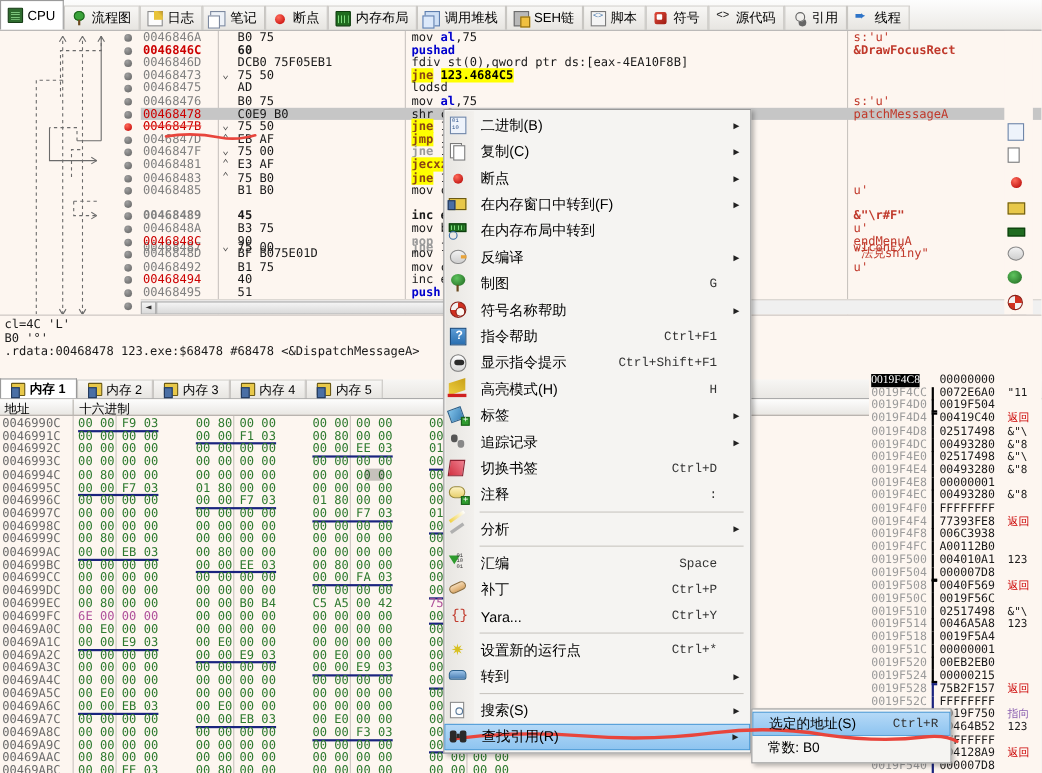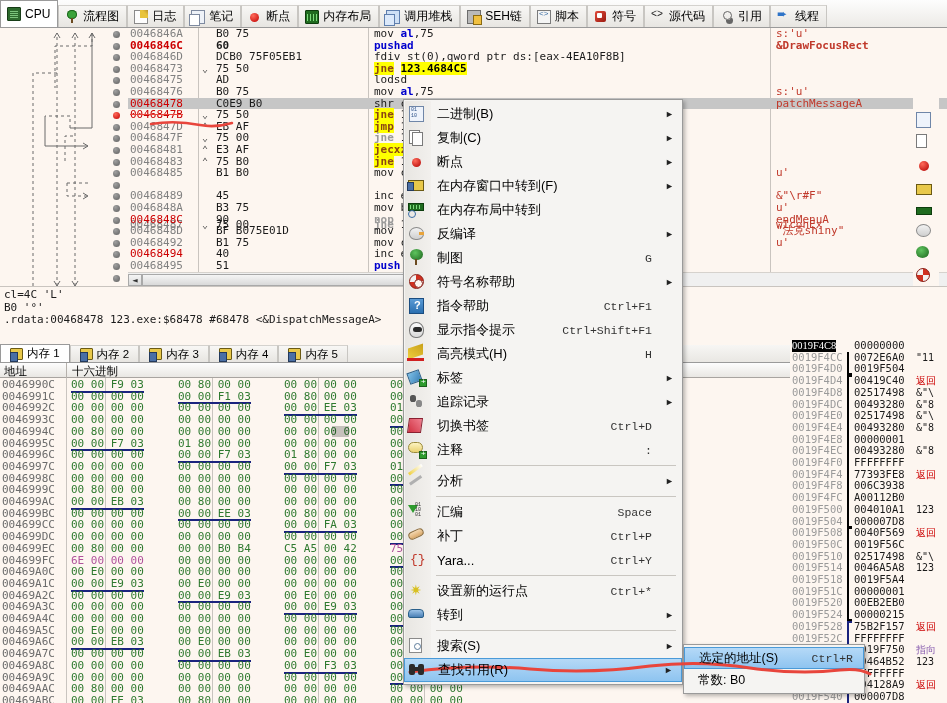--- a/index.html
+++ b/index.html
@@ -140,21 +140,21 @@
   .infopane div{ line-height:12.5px; white-space:pre; }
 
   
   .memtabs{ position:absolute; left:0; top:345px; width:947px; height:18px;
     background:linear-gradient(#f7f6f4,#e9e7e3); border-bottom:1px solid #9a9a9a;
     display:flex; align-items:flex-end; }
   .mtab{ height:17px; display:flex; align-items:center; gap:4px; padding:0 9px;
     border-left:1px solid #c8c6c2;border-right:1px solid #c8c6c2;border-top:1px solid #d4d2ce;
     background:linear-gradient(#f8f7f5,#e7e5e1); font-size:11.5px; white-space:nowrap;}
   .mtab.active{ background:#fff; height:18px; border-top:1px solid #9a9a9a;
-    border-left:1px solid #9a9a9a;border-right:1px solid #9a9a9a;}
+    border-left:1px solid #9a9a9a;border-right:1px solid #9a9a9a;font-weight:bold;}
   .ic-truck{ width:13px;height:12px;position:relative;display:inline-block;
     background:#e8c84a;border:1px solid #6b5a14;border-radius:1px;}
   .ic-truck:after{content:"";position:absolute;left:-1px;top:3px;width:6px;height:8px;
     background:#4a6fa5;border:1px solid #243a5c;}
 
   
   .hexpane{ position:absolute; left:0; top:363px; width:790px; height:340px;
     background:#fdf6f0; overflow:hidden;
     font-family:"DejaVu Sans Mono","Liberation Mono",monospace; font-size:11px;}
   .hexhdr{ position:absolute; left:0;top:0;right:0;height:15px;
@@ -416,21 +416,21 @@
         <div class="drow" style="top: 46.4px;"><span class="addr ">00468475</span><span class="arrowm"></span><span class="bytes">AD</span><span class="mnem">lodsd</span><span class="cmt"></span></div>
         <div class="drow" style="top: 58px;"><span class="addr ">00468476</span><span class="arrowm"></span><span class="bytes">B0 75</span><span class="mnem">mov <b class="kw-reg">al</b>,75</span><span class="cmt">s:'u'</span></div>
         <div class="drow sel" style="top: 69.6px;"><span class="addr r">00468478</span><span class="arrowm"></span><span class="bytes">C0E9 B0</span><span class="mnem">shr cl,B0</span><span class="cmt">patchMessageA</span></div>
         <div class="drow" style="top: 81.2px;"><span class="addr strike" style="text-decoration: line-through rgb(232, 69, 60);">0046847B</span><span class="arrowm">⌄</span><span class="bytes">75 50</span><span class="mnem"><b class="kw-jmp">jne</b> 1</span><span class="cmt"></span></div>
         <div class="drow" style="top: 92.8px;"><span class="addr ">0046847D</span><span class="arrowm">⌃</span><span class="bytes">EB AF</span><span class="mnem"><b class="kw-jmp">jmp</b> 1</span><span class="cmt"></span></div>
         <div class="drow" style="top: 104.4px;"><span class="addr ">0046847F</span><span class="arrowm">⌄</span><span class="bytes">75 00</span><span class="mnem"><b class="kw-gray">jne</b> 1</span><span class="cmt"></span></div>
         <div class="drow" style="top: 116px;"><span class="addr ">00468481</span><span class="arrowm">⌃</span><span class="bytes">E3 AF</span><span class="mnem"><b class="kw-jmp">jecxz</b></span><span class="cmt"></span></div>
         <div class="drow" style="top: 127.6px;"><span class="addr ">00468483</span><span class="arrowm">⌃</span><span class="bytes">75 B0</span><span class="mnem"><b class="kw-jmp">jne</b> 1</span><span class="cmt"></span></div>
         <div class="drow" style="top: 139.2px;"><span class="addr ">00468485</span><span class="arrowm"></span><span class="bytes">B1 B0</span><span class="mnem">mov c</span><span class="cmt">u'</span></div>
         <div class="drow" style="top: 150.8px; margin-top: 40px;"><span class="addr ">00468487</span><span class="arrowm">⌄</span><span class="bytes">75 00</span><span class="mnem"><b class="kw-gray">jne</b> 1</span><span class="cmt">wIconEx</span></div>
-        <div class="drow" style="top: 162.4px;"><span class="addr ">00468489</span><span class="arrowm"></span><span class="bytes">45</span><span class="mnem">inc e</span><span class="cmt">&amp;"\r#F"</span></div>
+        <div class="drow" style="top: 162.4px; font-weight: bold;"><span class="addr ">00468489</span><span class="arrowm"></span><span class="bytes">45</span><span class="mnem">inc e</span><span class="cmt">&amp;"\r#F"</span></div>
         <div class="drow" style="top: 174px;"><span class="addr ">0046848A</span><span class="arrowm"></span><span class="bytes">B3 75</span><span class="mnem">mov b</span><span class="cmt">u'</span></div>
         <div class="drow" style="top: 185.6px;"><span class="addr r">0046848C</span><span class="arrowm"></span><span class="bytes">90</span><span class="mnem"><b class="kw-gray">nop</b></span><span class="cmt">endMenuA</span></div>
         <div class="drow" style="top: 197.2px;"><span class="addr ">0046848D</span><span class="arrowm"></span><span class="bytes">BF B075E01D</span><span class="mnem">mov</span><span class="cmt">"法克shiny"</span></div>
         <div class="drow" style="top: 208.8px;"><span class="addr ">00468492</span><span class="arrowm"></span><span class="bytes">B1 75</span><span class="mnem">mov c</span><span class="cmt">u'</span></div>
         <div class="drow" style="top: 220.4px;"><span class="addr r">00468494</span><span class="arrowm"></span><span class="bytes">40</span><span class="mnem">inc e</span><span class="cmt"></span></div>
         <div class="drow" style="top: 232px;"><span class="addr ">00468495</span><span class="arrowm"></span><span class="bytes">51</span><span class="mnem"><b class="kw-blue">push</b></span><span class="cmt"></span></div>
         <div class="drow" style="top: 243.6px;"><span class="addr ">00468496</span><span class="arrowm"></span><span class="bytes">B6 75</span><span class="mnem">mov c</span><span class="cmt"></span></div>
       </div>
 
     <div class="vsb" style="right:14px;top:0;height:244px;">

